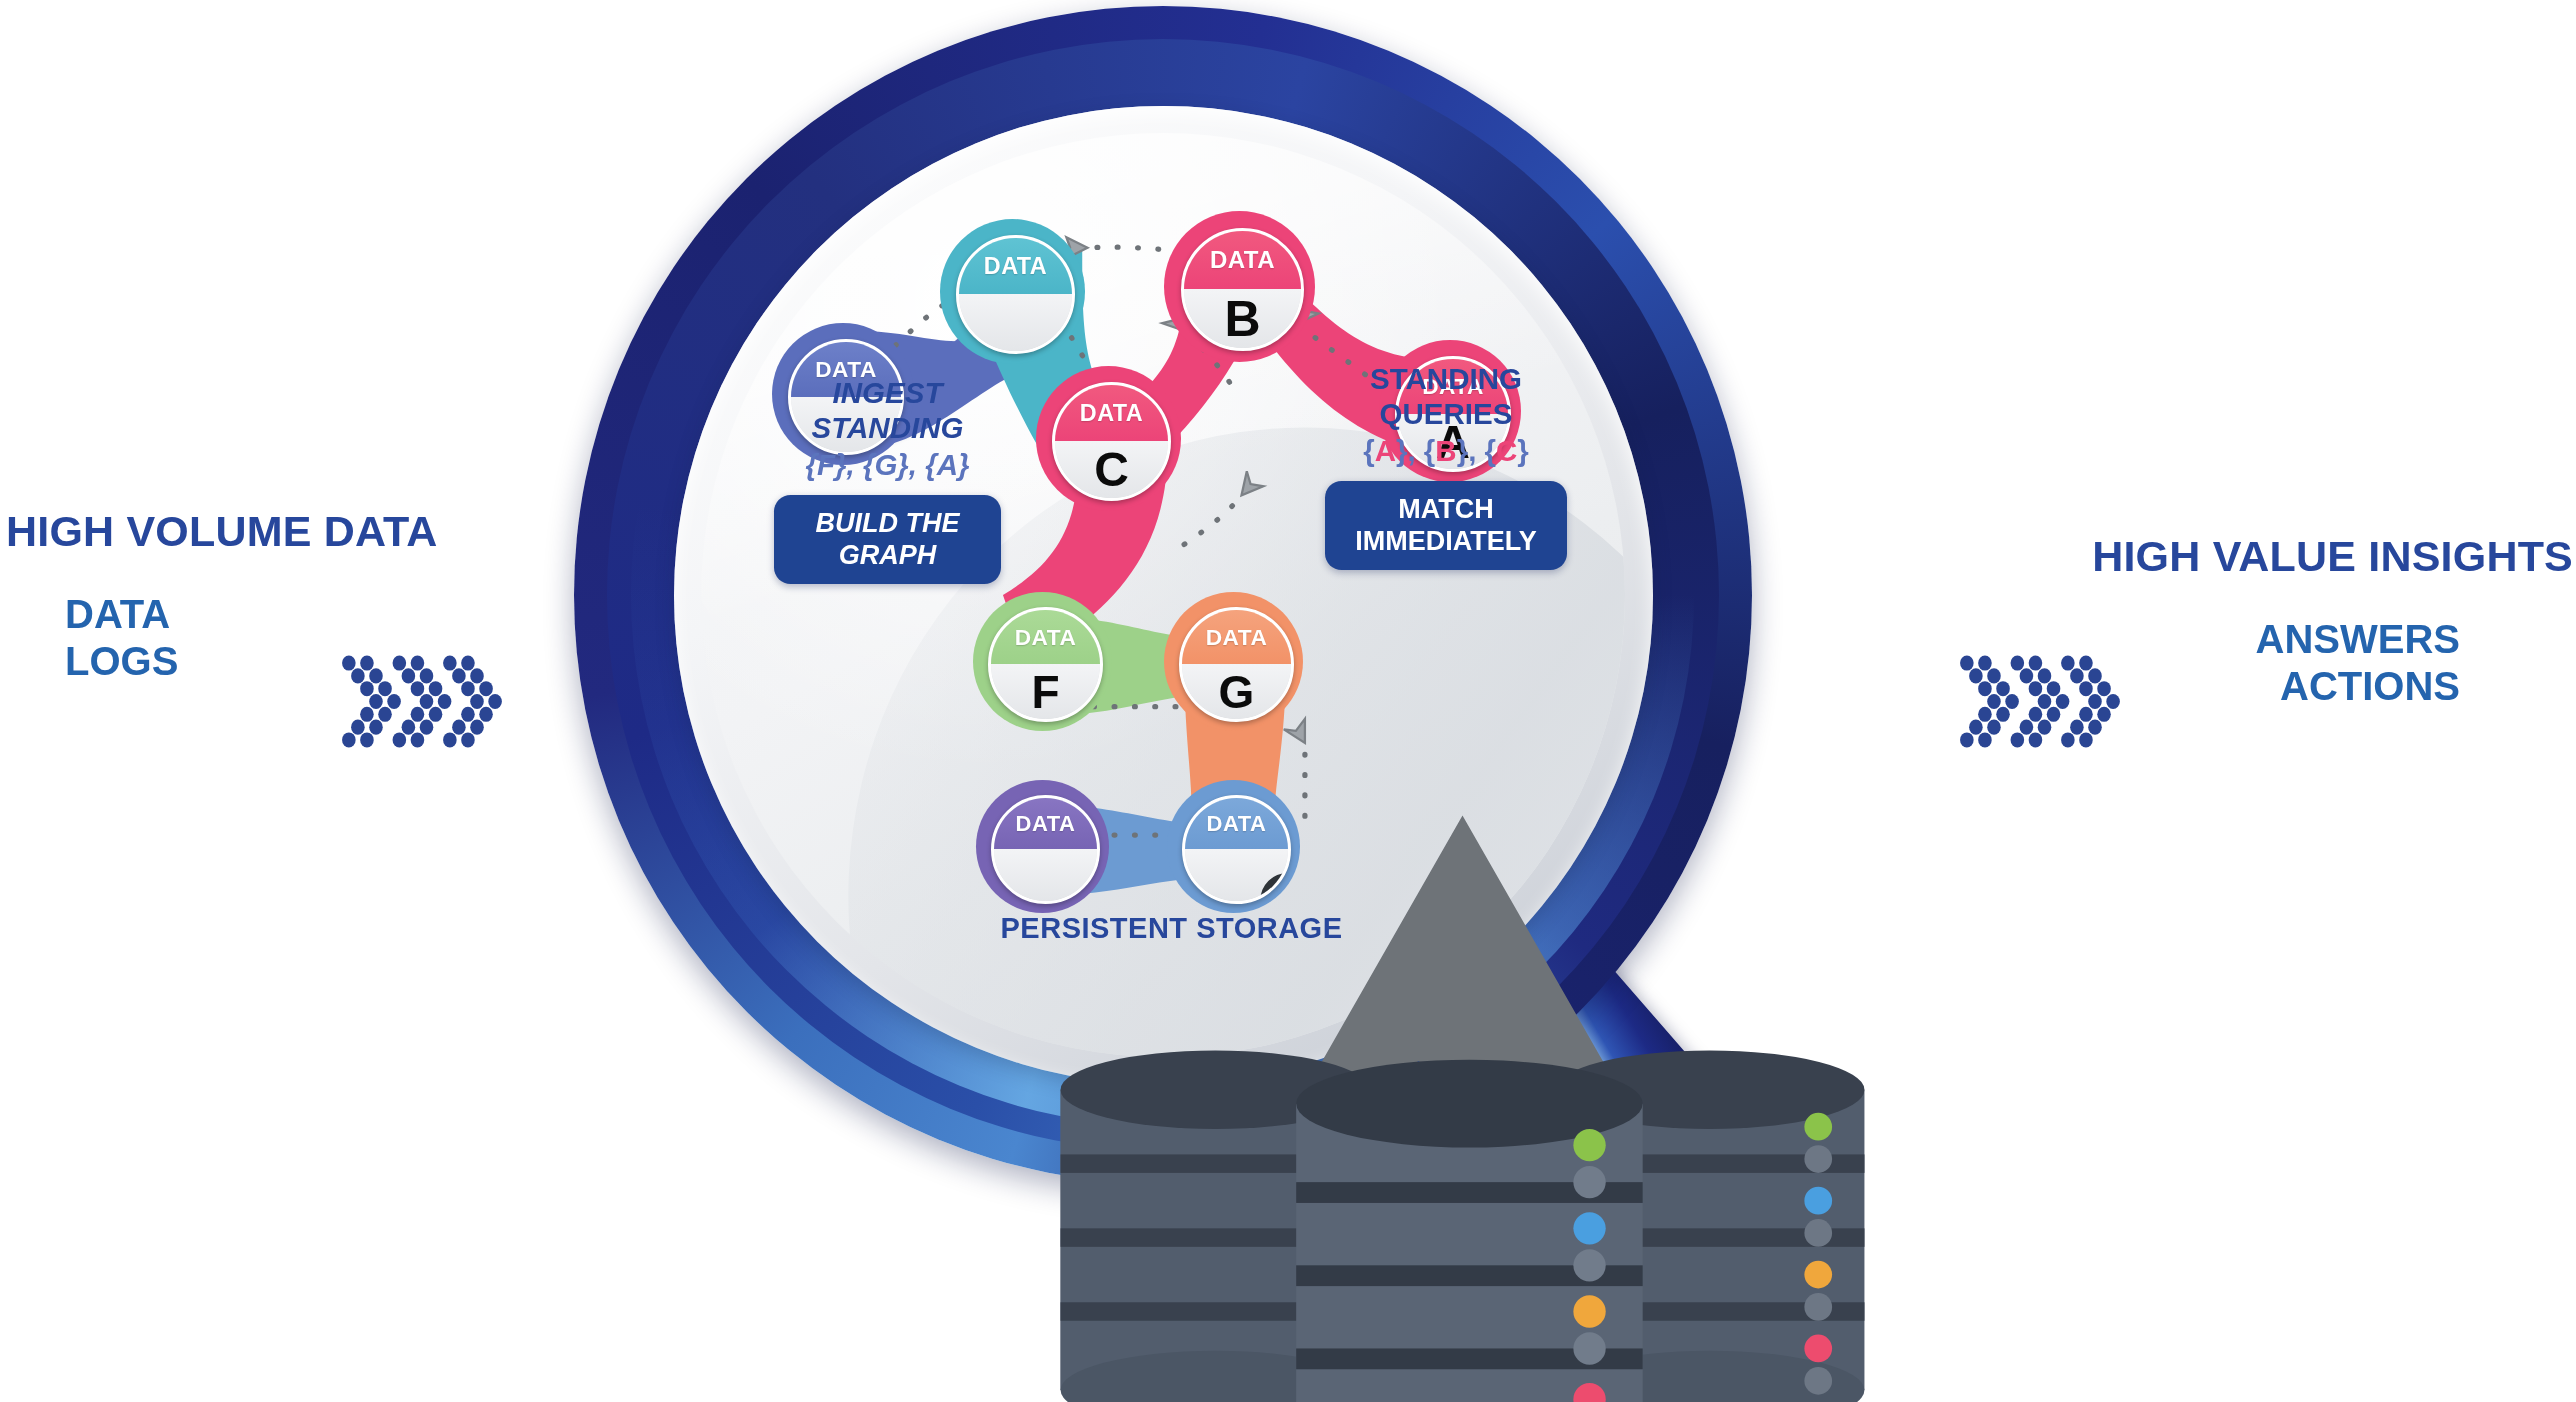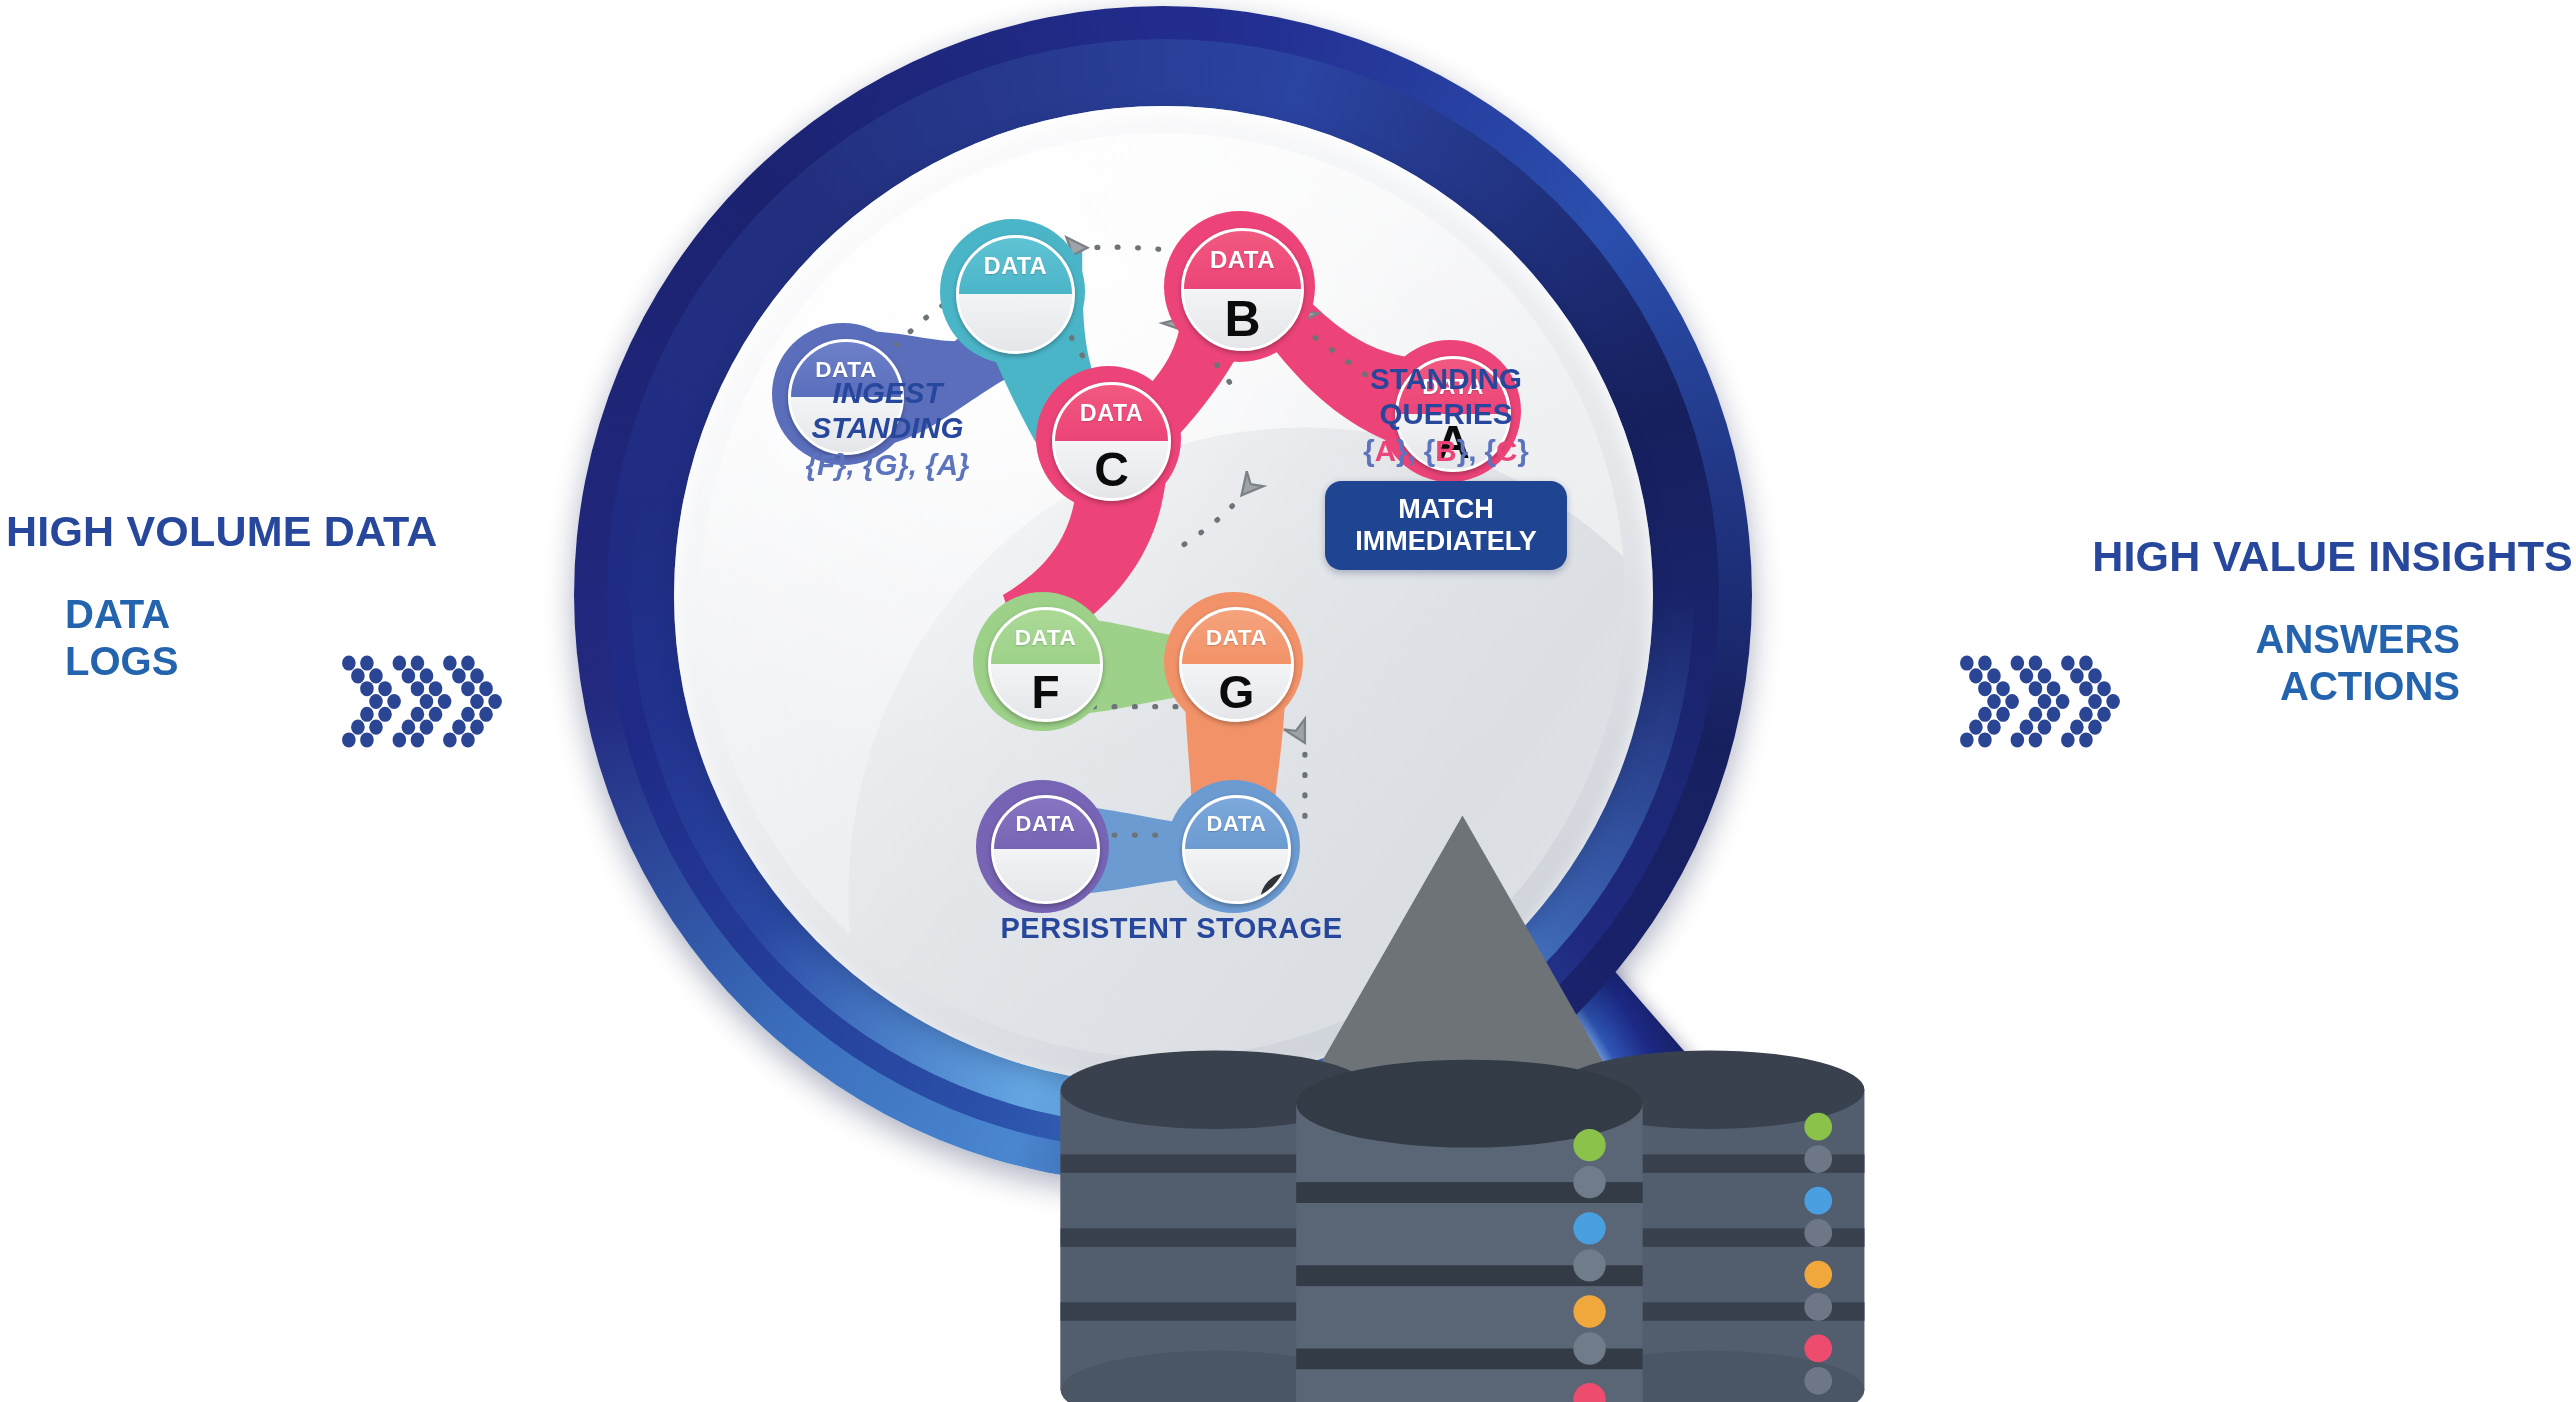--- a/index.html
+++ b/index.html
@@ -508,20 +508,21 @@
               </svg>
             </span>
           </div>
         </div>
       </div>
 
       <div class="inlabel" id="ingest-label">
         <div class="line">INGEST</div>
         <div class="line">STANDING</div>
         <div class="sub">{F}, {G}, {A}</div>
+        <div class="pill">BUILD THE GRAPH</div>
       </div>
 
       <div class="inlabel" id="queries-label">
         <div class="line">STANDING</div>
         <div class="line">QUERIES</div>
         <div class="sub">
           <span>{</span><span class="qA">A</span><span>}, {</span><span class="qB">B</span><span>}, {</span><span class="qC">C</span><span>}</span>
         </div>
         <div class="pill">MATCH IMMEDIATELY</div>
       </div>

